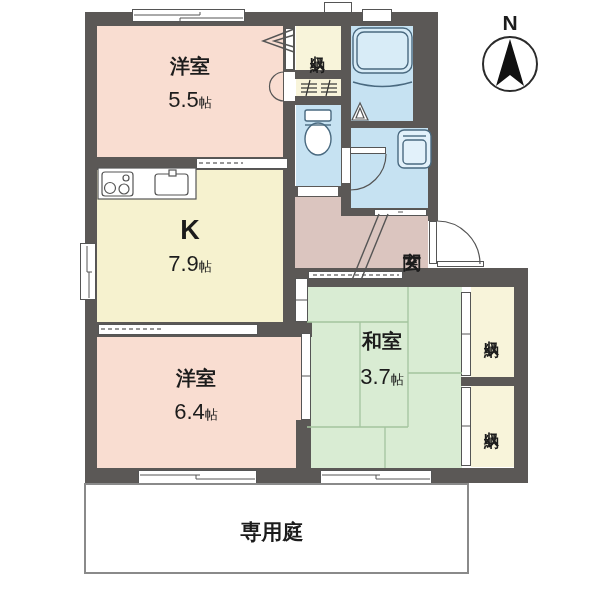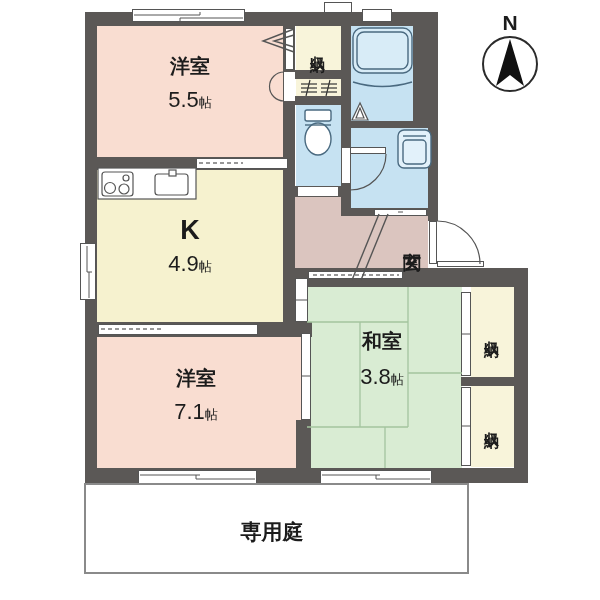--- a/index.html
+++ b/index.html
@@ -196,31 +196,31 @@
     </g>
   </svg>
 
   <div class="room-label" style="left:190px;top:66px;font-size:20px;">洋室</div>
   <div class="size-label" style="left:190px;top:100px;font-size:22px;">
     <span>5.5</span><span class="unit">帖</span>
   </div>
 
   <div class="room-label" style="left:190px;top:230px;font-size:27px;">K</div>
   <div class="size-label" style="left:190px;top:264px;font-size:22px;">
-    <span>4.9</span><span class="unit">帖</span>
+    <span>7.9</span><span class="unit">帖</span>
   </div>
 
   <div class="room-label" style="left:196px;top:378px;font-size:20px;">洋室</div>
   <div class="size-label" style="left:196px;top:412px;font-size:22px;">
-    <span>7.1</span><span class="unit">帖</span>
+    <span>6.4</span><span class="unit">帖</span>
   </div>
 
   <div class="room-label" style="left:382px;top:341px;font-size:20px;">和室</div>
   <div class="size-label" style="left:382px;top:377px;font-size:22px;">
-    <span>3.8</span><span class="unit">帖</span>
+    <span>3.7</span><span class="unit">帖</span>
   </div>
 
   <div class="room-label vtext" style="left:412px;top:240px;font-size:18px;">玄関</div>
   <div class="room-label vtext" style="left:318px;top:46px;font-size:15px;">収納</div>
   <div class="room-label vtext" style="left:492px;top:331px;font-size:15px;">収納</div>
   <div class="room-label vtext" style="left:492px;top:422px;font-size:15px;">収納</div>
   <div class="room-label" style="left:272px;top:531px;font-size:21px;">専用庭</div>
   <div class="north-label" style="left:510px;top:23px;">N</div>
 </div>
 

